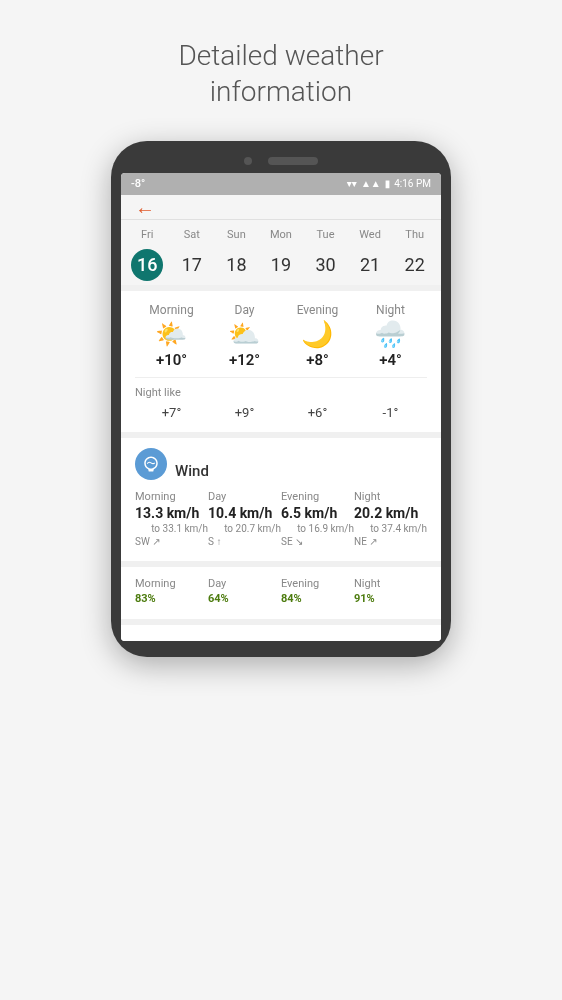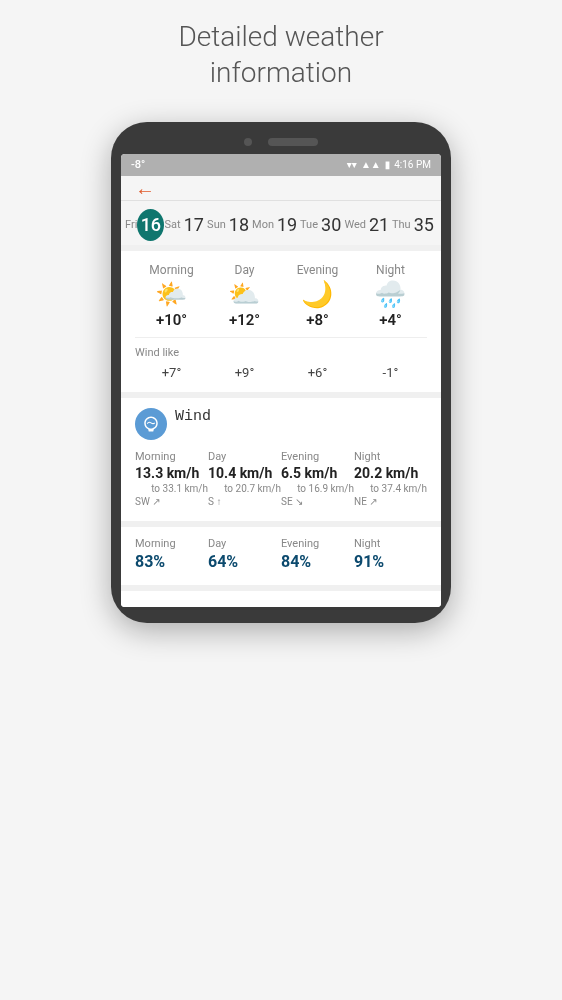--- a/index.html
+++ b/index.html
@@ -11,21 +11,21 @@
       display: flex;
       flex-direction: column;
       align-items: center;
     }
 
     .page-title {
       text-align: center;
       color: #555;
       font-size: 28px;
       font-weight: 300;
-      margin-top: 19px;
+      margin-top: 38px;
       margin-bottom: 30px;
       line-height: 1.3;
     }
 
     
     .phone {
       width: 340px;
       background: #3a3a3a;
       border-radius: 36px;
       padding: 16px 10px;
@@ -126,23 +126,23 @@
     
     .day-selector {
       background: #f5f5f5;
       display: flex;
       justify-content: space-around;
       padding: 8px 4px 4px;
     }
 
     .day-item {
       display: flex;
-      flex-direction: row;
-      align-items: center;
-      gap: 0;
+      flex-direction: column;
+      align-items: center;
+      gap: 8px;
       min-width: 36px;
       text-align: center;
     }
 
     .day-name {
       font-size: 11px;
       color: #888;
     }
 
     .day-num {
@@ -226,24 +226,23 @@
 
     
     .info-section {
       background: #fff;
       margin-top: 6px;
       padding: 10px 14px;
     }
 
     .section-header {
       display: flex;
-      align-items: flex-start;
+      align-items: flex-end;
       gap: 8px;
       margin-bottom: 10px;
-      font-family: Liberation Mono, monospace;
     }
 
     .section-icon {
       width: 32px; height: 32px;
       border-radius: 50%;
       display: flex;
       align-items: center;
       justify-content: center;
       font-size: 16px;
     }
@@ -291,23 +290,23 @@
       color: #888;
       text-align: right;
     }
 
     .wind-dir {
       font-size: 10px;
       color: #888;
     }
 
     .humidity-val {
-      font-size: 16px;
+      font-size: 11px;
       font-weight: 700;
-      color: #0c4a6e;
+      color: #4d7c0f;
     }
 
     
     .bottom-indicator {
       background: #fff;
       margin-top: 6px;
       height: 16px;
     }
   </style>
 </head>
@@ -361,21 +360,21 @@
         <div class="day-item">
           <span class="day-name">Tue</span>
           <span class="day-num">30</span>
         </div>
         <div class="day-item">
           <span class="day-name">Wed</span>
           <span class="day-num">21</span>
         </div>
         <div class="day-item">
           <span class="day-name">Thu</span>
-          <span class="day-num">35</span>
+          <span class="day-num">22</span>
         </div>
       </div>
 
       <div class="weather-section">
         <div class="time-row">
           <div class="time-col">
             <span class="time-label">Morning</span>
             <span class="weather-icon-cell">🌤️</span>
             <span class="temp-main">+10°</span>
           </div>
@@ -391,21 +390,21 @@
           </div>
           <div class="time-col">
             <span class="time-label">Night</span>
             <span class="weather-icon-cell">🌧️</span>
             <span class="temp-main">+4°</span>
           </div>
         </div>
 
         <div class="divider"></div>
 
-        <div class="feels-label">Wind like</div>
+        <div class="feels-label">Night like</div>
         <div class="feels-row">
           <div class="feels-col">+7°</div>
           <div class="feels-col">+9°</div>
           <div class="feels-col">+6°</div>
           <div class="feels-col">-1°</div>
         </div>
       </div>
 
       <div class="info-section">
         <div class="section-header">

